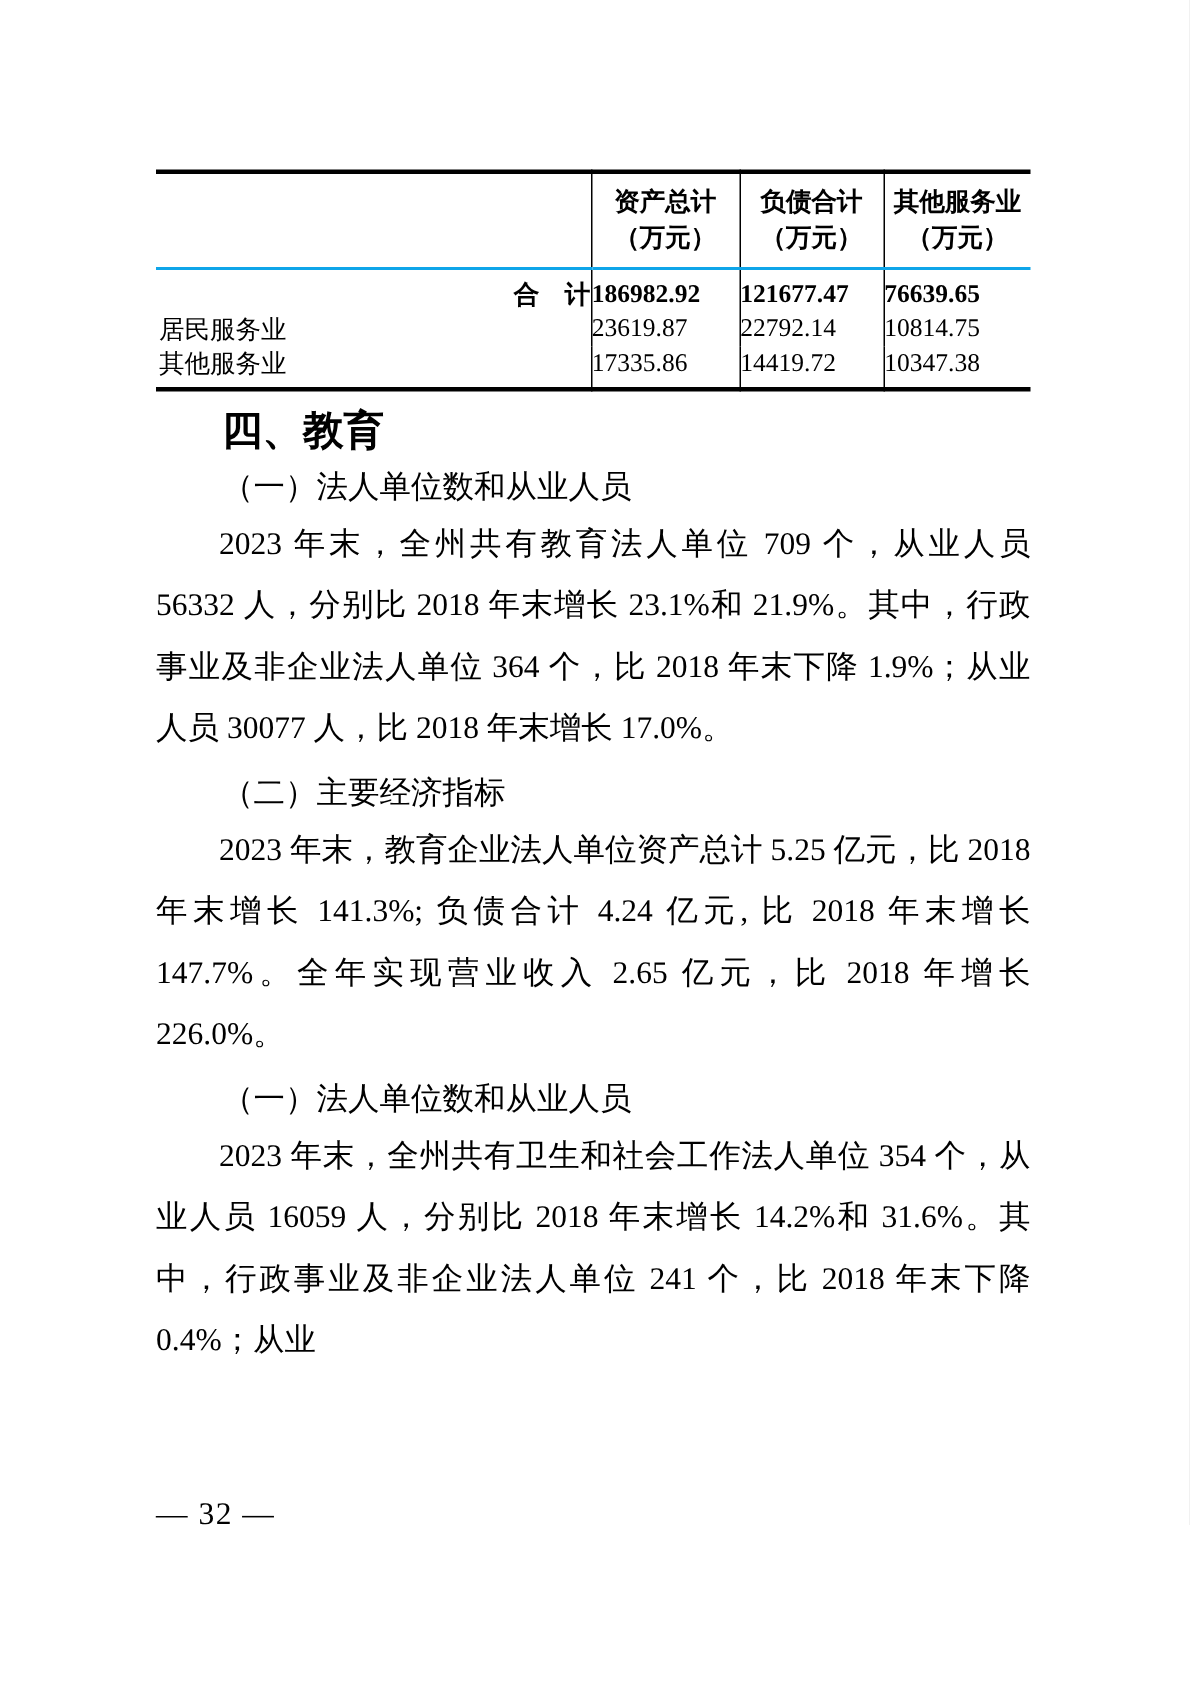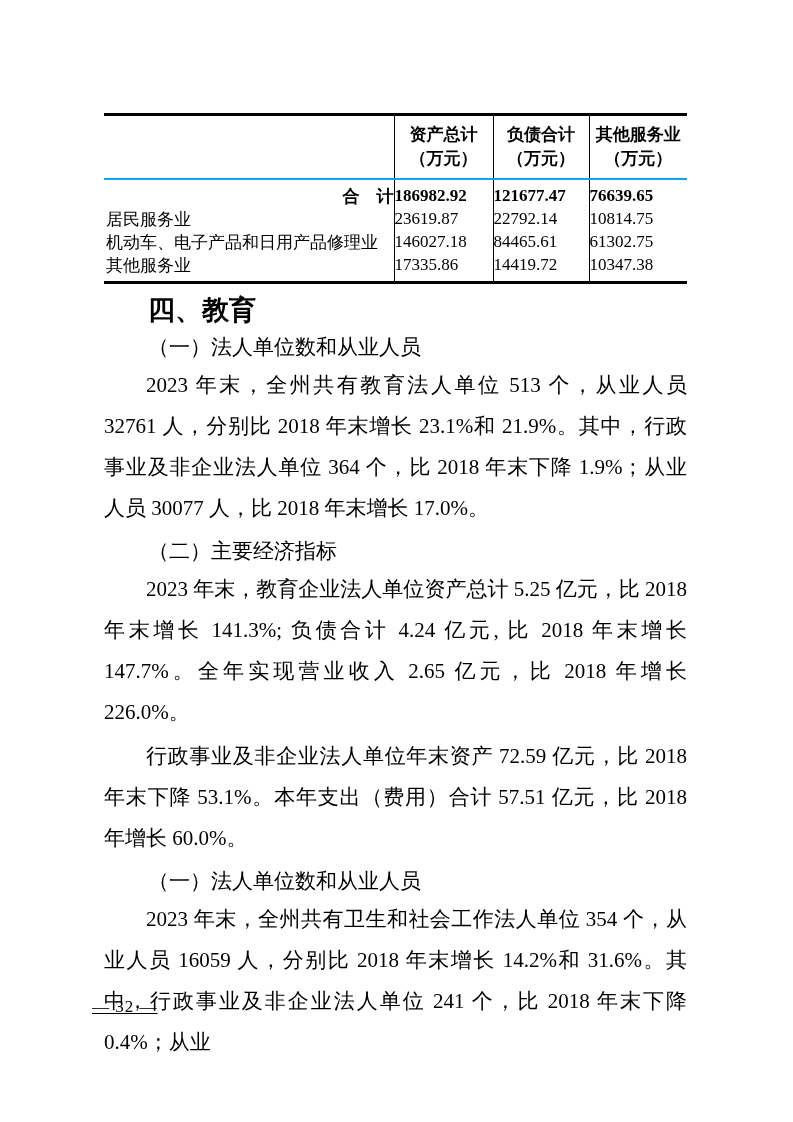--- a/index.html
+++ b/index.html
@@ -76,25 +76,24 @@
   }
   p.body-para {
     font-size: 21px;
     line-height: 41px;
     text-align: justify;
     text-indent: 2em;
     margin: 3px 0;
   }
   .footer {
     position: absolute;
-    left: 92px;
+    left: 104px;
     top: 997px;
-    font-size: 17px;
+    font-size: 21px;
     letter-spacing: 1px;
-    text-decoration: underline;
   }
 </style>
 </head>
 <body>
 
 <div class="page">
   <div class="content">
 
     <table class="stat-table">
       <colgroup>
@@ -126,41 +125,34 @@
           <td class="num vline">186982.92</td>
           <td class="num vline">121677.47</td>
           <td class="num vline">76639.65</td>
         </tr>
         <tr>
           <td class="row-label">居民服务业</td>
           <td class="num vline">23619.87</td>
           <td class="num vline">22792.14</td>
           <td class="num vline">10814.75</td>
         </tr>
-        <tr>
-          <td class="row-label">机动车、电子产品和日用产品修理业</td>
-          <td class="num vline">146027.18</td>
-          <td class="num vline">84465.61</td>
-          <td class="num vline">61302.75</td>
-        </tr>
         <tr class="last-row">
           <td class="row-label">其他服务业</td>
           <td class="num vline">17335.86</td>
           <td class="num vline">14419.72</td>
           <td class="num vline">10347.38</td>
         </tr>
       </tbody>
     </table>
 
     <div class="h1">四、教育</div>
     <div class="h2">（一）法人单位数和从业人员</div>
-    <p class="body-para">2023 年末，全州共有教育法人单位 513 个，从业人员 32761 人，分别比 2018 年末增长 23.1%和 21.9%。其中，行政事业及非企业法人单位 364 个，比 2018 年末下降 1.9%；从业人员 30077 人，比 2018 年末增长 17.0%。</p>
+    <p class="body-para">2023 年末，全州共有教育法人单位 709 个，从业人员 56332 人，分别比 2018 年末增长 23.1%和 21.9%。其中，行政事业及非企业法人单位 364 个，比 2018 年末下降 1.9%；从业人员 30077 人，比 2018 年末增长 17.0%。</p>
     <div class="h2">（二）主要经济指标</div>
     <p class="body-para">2023 年末，教育企业法人单位资产总计 5.25 亿元，比 2018 年末增长 141.3%; 负债合计 4.24 亿元, 比 2018 年末增长 147.7%。全年实现营业收入 2.65 亿元，比 2018 年增长 226.0%。</p>
-    <p class="body-para">行政事业及非企业法人单位年末资产 72.59 亿元，比 2018 年末下降 53.1%。本年支出（费用）合计 57.51 亿元，比 2018 年增长 60.0%。</p>
 
     <div class="h2">（一）法人单位数和从业人员</div>
     <p class="body-para">2023 年末，全州共有卫生和社会工作法人单位 354 个，从业人员 16059 人，分别比 2018 年末增长 14.2%和 31.6%。其中，行政事业及非企业法人单位 241 个，比 2018 年末下降 0.4%；从业</p>
 
   </div>
 
   <div class="footer">— 32 —</div>
 </div>
 
 </body></html>

